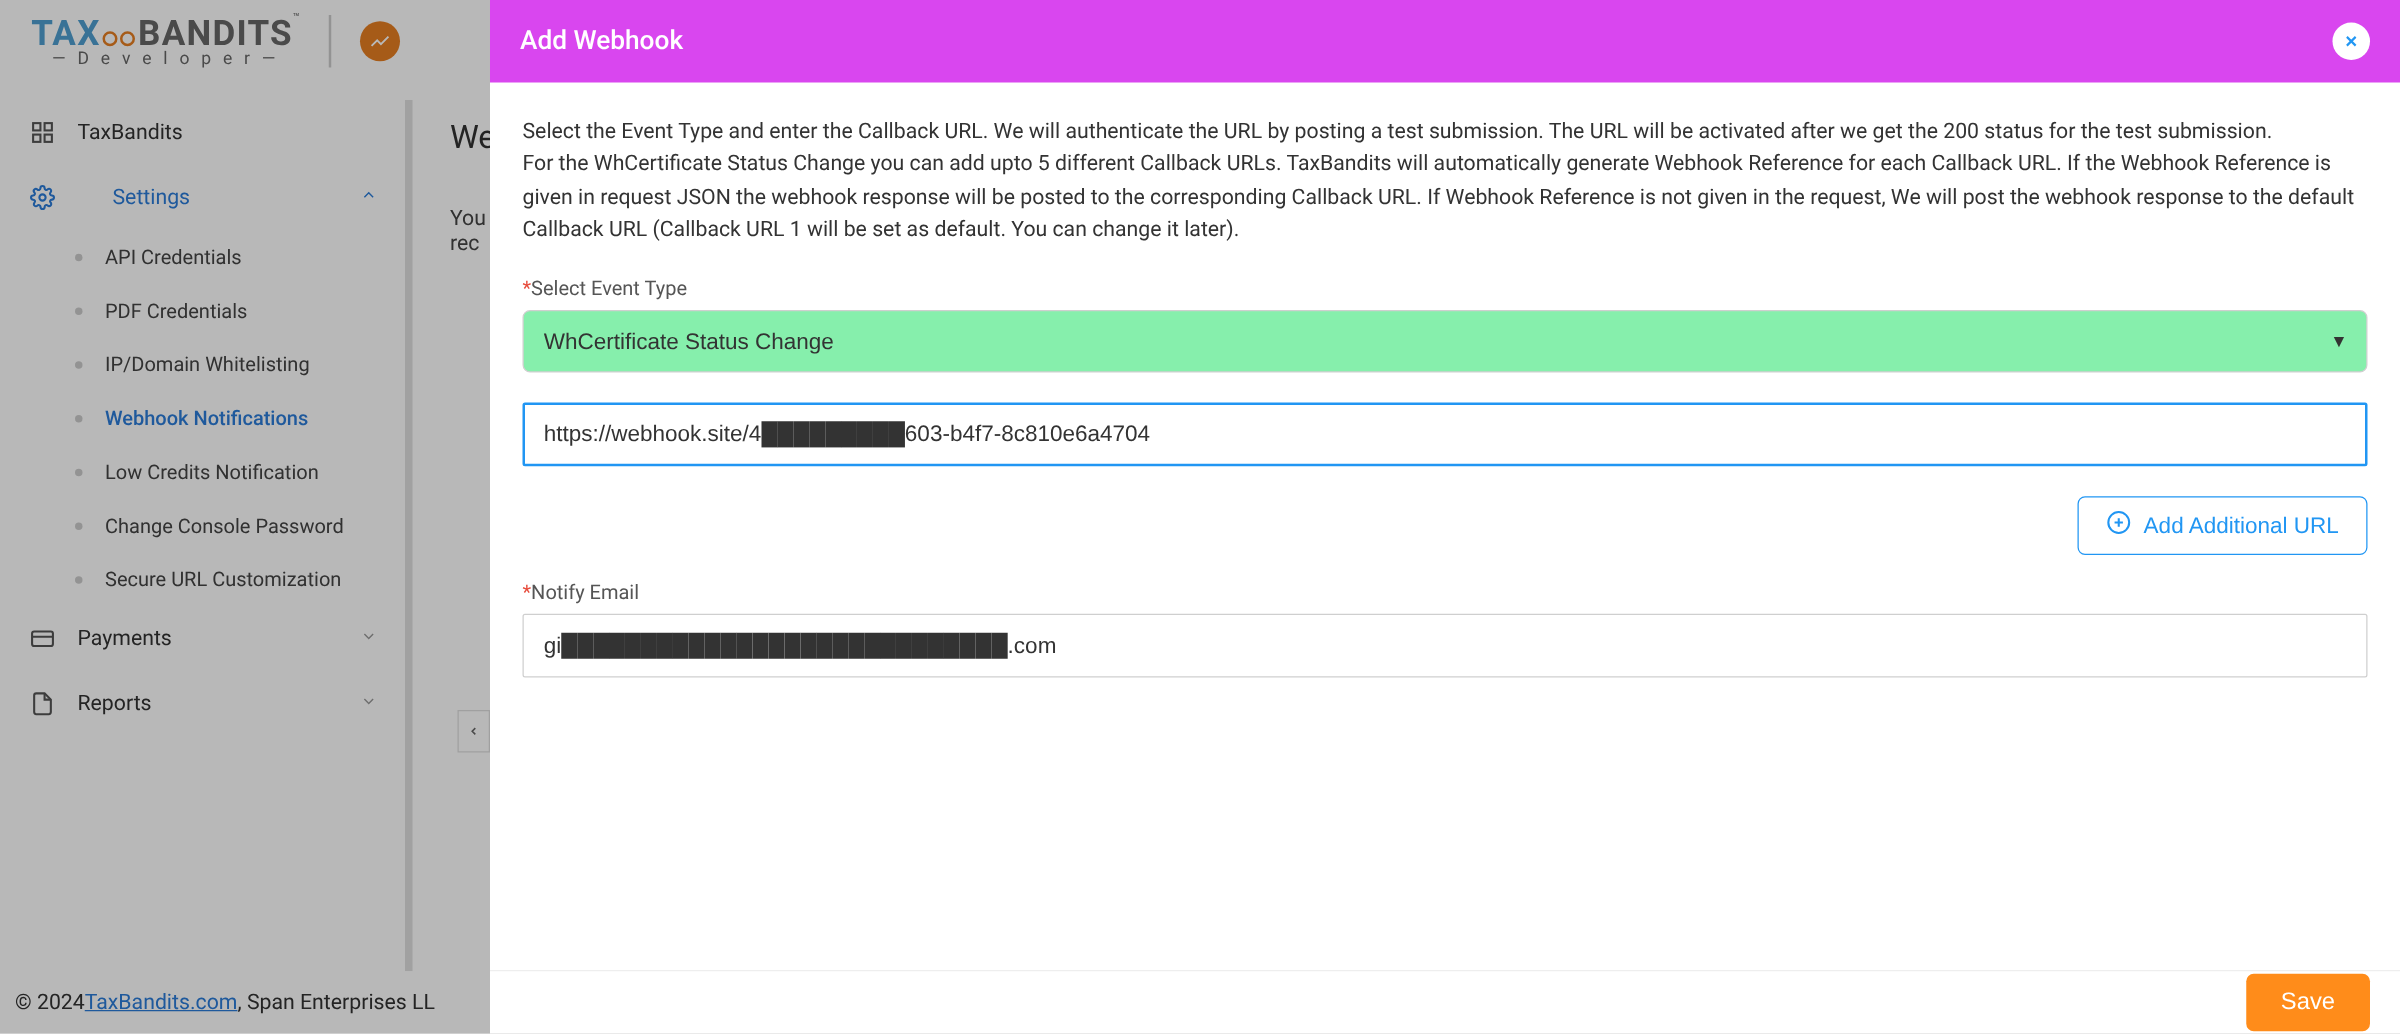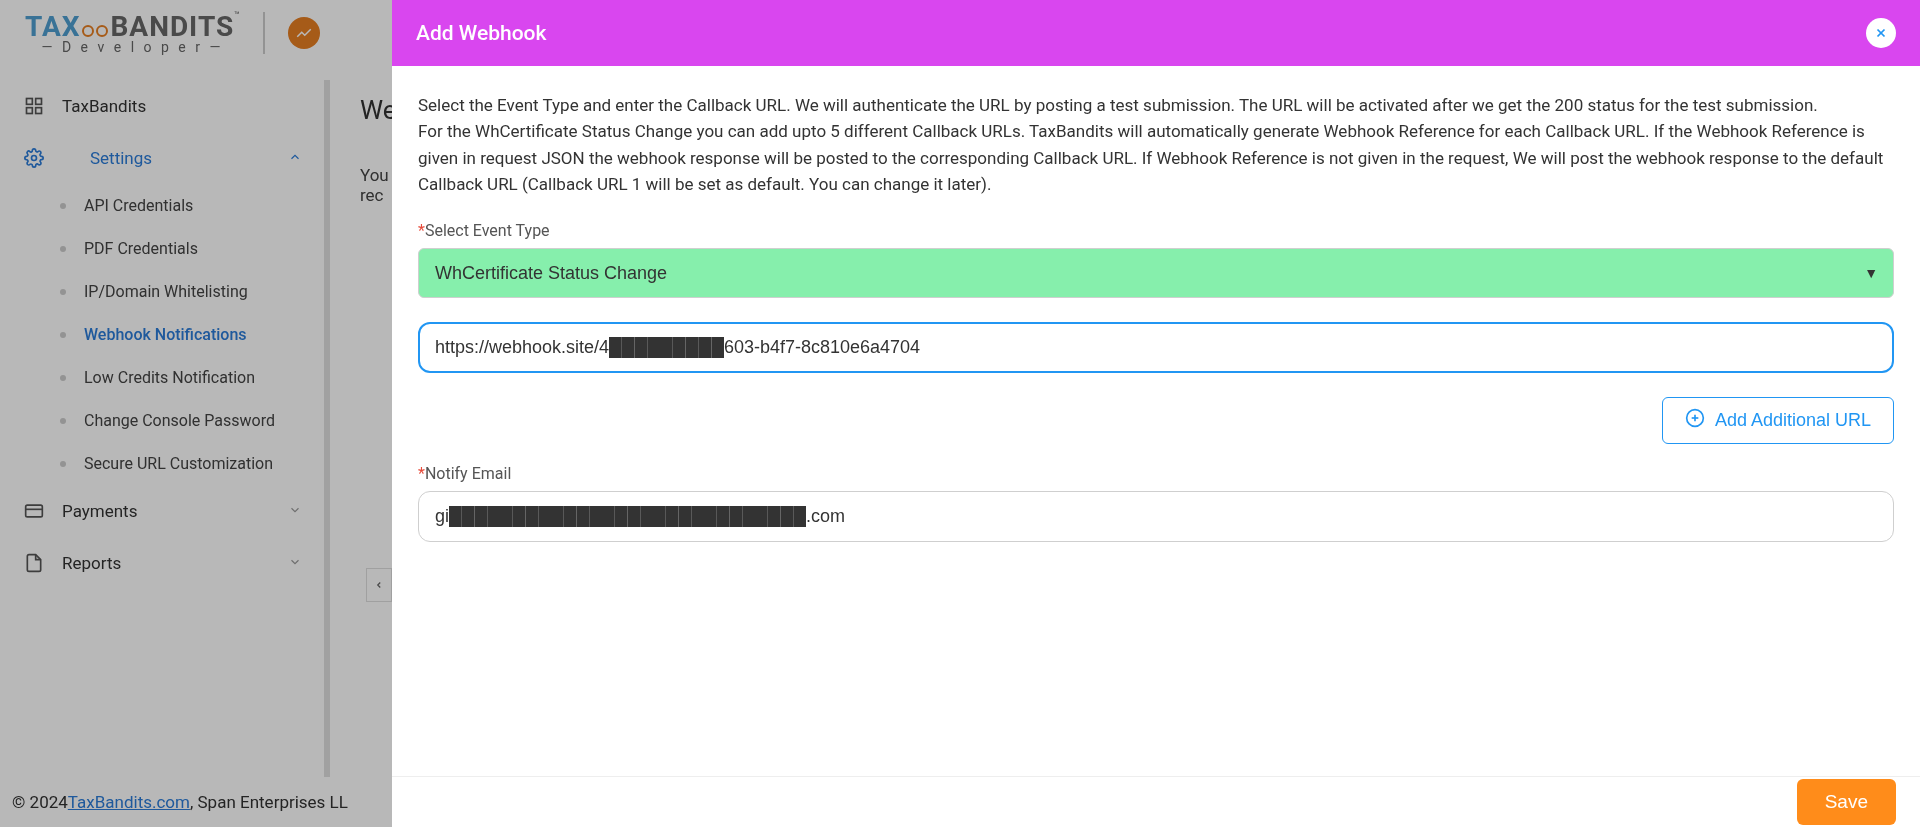--- a/index.html
+++ b/index.html
@@ -244,21 +244,21 @@
       top: 50%;
       transform: translateY(-50%);
       color: #333;
       pointer-events: none;
       font-size: 14px;
     }
     .form-input {
       width: 100%;
       padding: 14px 16px;
       border: 1px solid #cfcfcf;
-      border-radius: 12px;
+      border-radius: 2px;
       font-size: 18px;
       color: #333;
     }
     .form-input-focus {
       border: 2px solid #2196f3;
       padding: 13px 15px;
     }
     .add-url-btn {
       display: flex;
       align-items: center;

